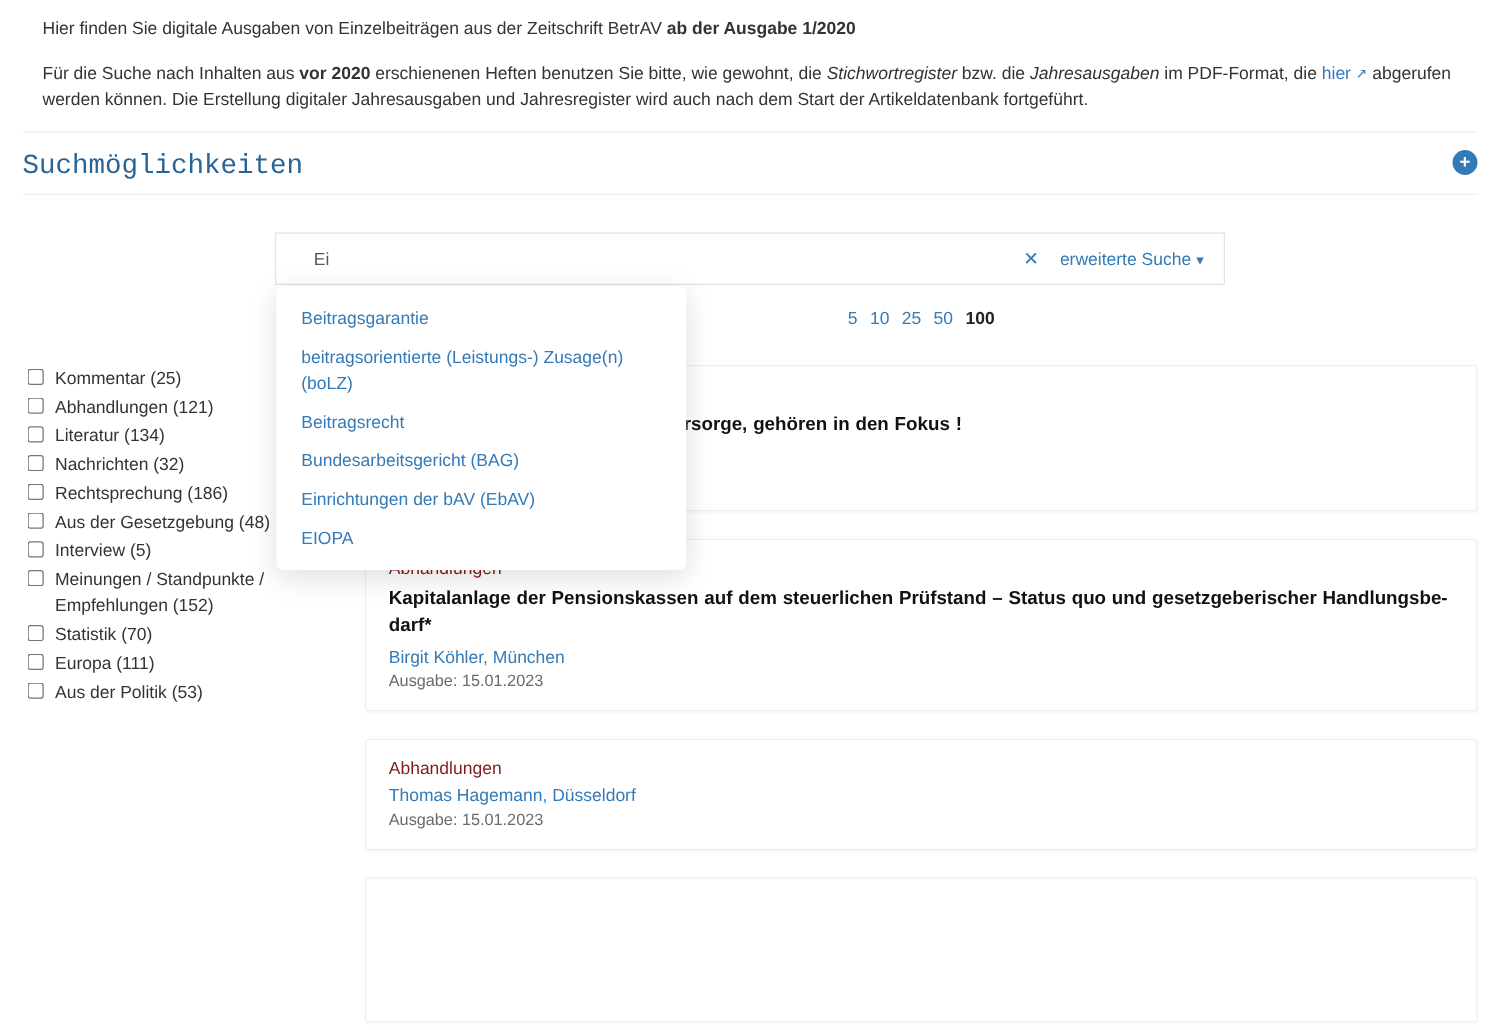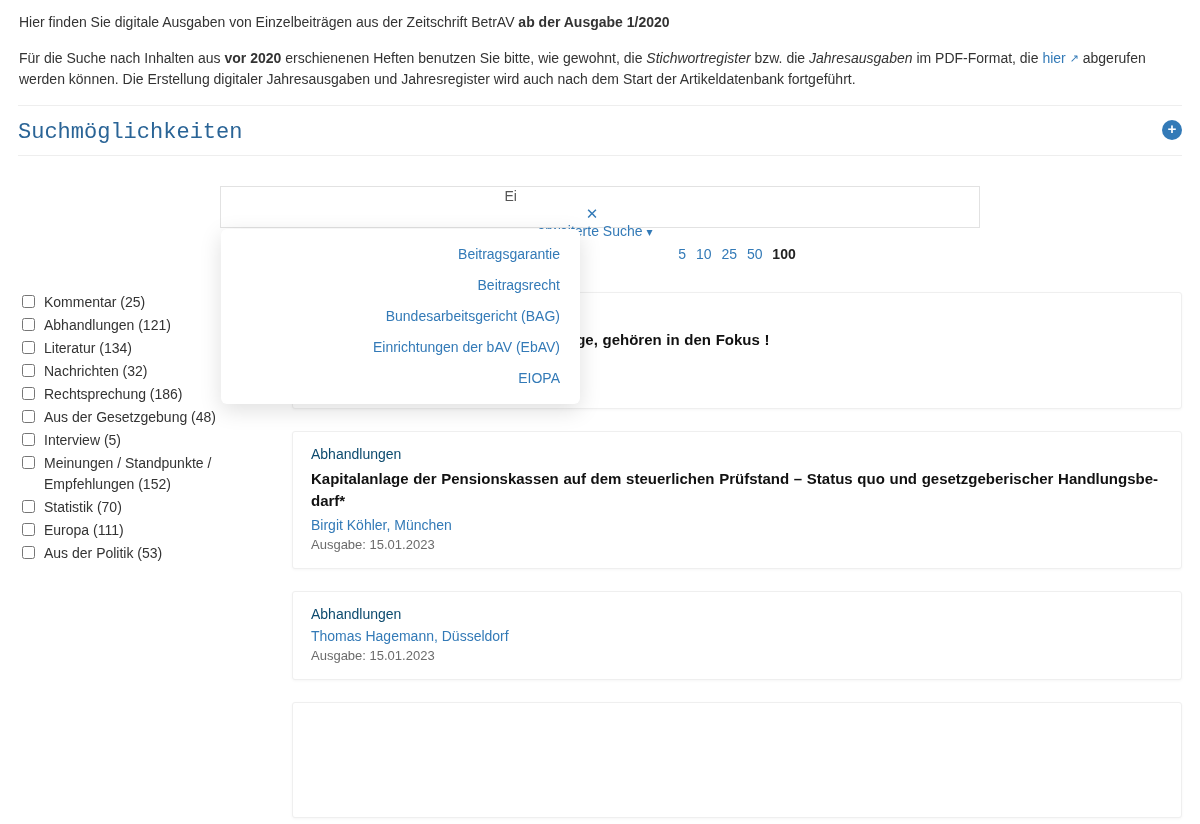--- a/index.html
+++ b/index.html
@@ -12,21 +12,21 @@
     width:1200px;
   }
   .page { padding: 12px 18px 40px 18px; }
   h1.page-title {
     font-size: 28px;
     font-weight: 400;
     color: #2a6496;
     margin: 6px 0 28px 0;
     letter-spacing:.3px;
   }
-  .intro p { margin: 0 0 14px 1px; line-height: 1.55; color:#333; }
+  .intro p { margin: 0 0 14px 16px; line-height: 1.55; color:#333; }
   .intro strong { font-weight:700; }
   .intro em { font-style: italic; }
   a.link { color:#337ab7; text-decoration:none; }
   .link-arrow { font-size:11px; display:inline-block; transform: translateY(-1px); }
   .divider { border:0; border-top:1px solid #eee; margin:10px 0 14px 0; height:0; }
 
   .section-header {
     display:flex; align-items:flex-start; justify-content:space-between;
     margin: 2px 0 6px 0;
     font-family: Liberation Mono, monospace;
@@ -44,47 +44,45 @@
   .search-row { display:flex; justify-content:center; margin:30px 0 18px 0; }
   .search-wrap {
     position:relative;
     width:760px;
     border:1px solid #e2e2e2;
     border-radius:0;
     background:#fff;
     box-shadow: 0 0 0 rgba(0,0,0,0);
     display:flex; align-items:center;
     height:42px;
-    padding: 0 10px 0 0;
-    flex-direction: column;
+    padding: 0 10px 0 28px;
   }
   .search-input {
     flex:1; border:0; outline:0; font-size:14px; color:#555; background:transparent;
     height:100%;
   }
   .search-clear {
     width:22px; height:22px; display:flex; align-items:center; justify-content:center;
     color:#337ab7; cursor:pointer; font-size:15px; margin-right:6px;
   }
   .adv-search {
     color:#337ab7; font-size:14px; cursor:pointer; display:flex; align-items:center; gap:4px;
     padding:0 6px;
   }
   .chev { display:inline-block; transform: translateY(1px); font-size:12px; color:#337ab7;}
 
   .autocomplete {
     position:absolute;
     top:42px; left:0;
-    width:359px;
+    width:328px;
     background:#fff;
     border-radius:6px;
     box-shadow: 0 6px 22px rgba(0,0,0,.13);
     padding:10px 0;
     z-index:5;
-    text-align:right;
   }
   .autocomplete .item {
     padding:5px 20px;
     color:#337ab7;
     font-size:14px;
     cursor:pointer;
     line-height:1.5;
   }
 
   .main-cols { display:flex; gap:24px; margin-top:6px; }
@@ -99,21 +97,21 @@
   .pageselect span.active { color:#222; font-weight:700; }
 
   .card {
     border:1px solid #efefef;
     border-radius:3px;
     box-shadow: 0 1px 3px rgba(0,0,0,.04);
     padding:14px 18px 16px 18px;
     margin-bottom:22px;
     background:#fff;
   }
-  .card .cat { color:#0c4a6e; font-size:14px; margin-bottom:6px; }
+  .card .cat { color:#7f1d1d; font-size:14px; margin-bottom:6px; }
   .card .title { font-weight:700; font-size:15px; line-height:1.45; margin-bottom:6px; color:#111;
     word-spacing:.5px; }
   .card .author { color:#337ab7; font-size:14px; margin-bottom:4px; }
   .card .issue  { color:#6b6b6b; font-size:13px; }
 </style>
 </head>
 <body>
 
 <div class="page">
 
@@ -143,20 +141,21 @@
       <div class="search-clear">
         <span>✕</span>
       </div>
       <div class="adv-search">
         <span>erwei­terte Suche</span>
         <span class="chev">▾</span>
       </div>
 
       <div class="autocomplete">
         <div class="item">Beitrags­ga­rantie</div>
+        <div class="item">beitrags­ori­en­tierte (Leis­tungs-) Zusa­ge(n) (boLZ)</div>
         <div class="item">Beitrags­recht</div>
         <div class="item">Bundes­ar­beits­ge­richt (BAG)</div>
         <div class="item">Einrich­tungen der bAV (EbAV)</div>
         <div class="item">EIOPA</div>
       </div>
     </div>
   </div>
 
   <div class="main-cols">
     <div class="facets">

